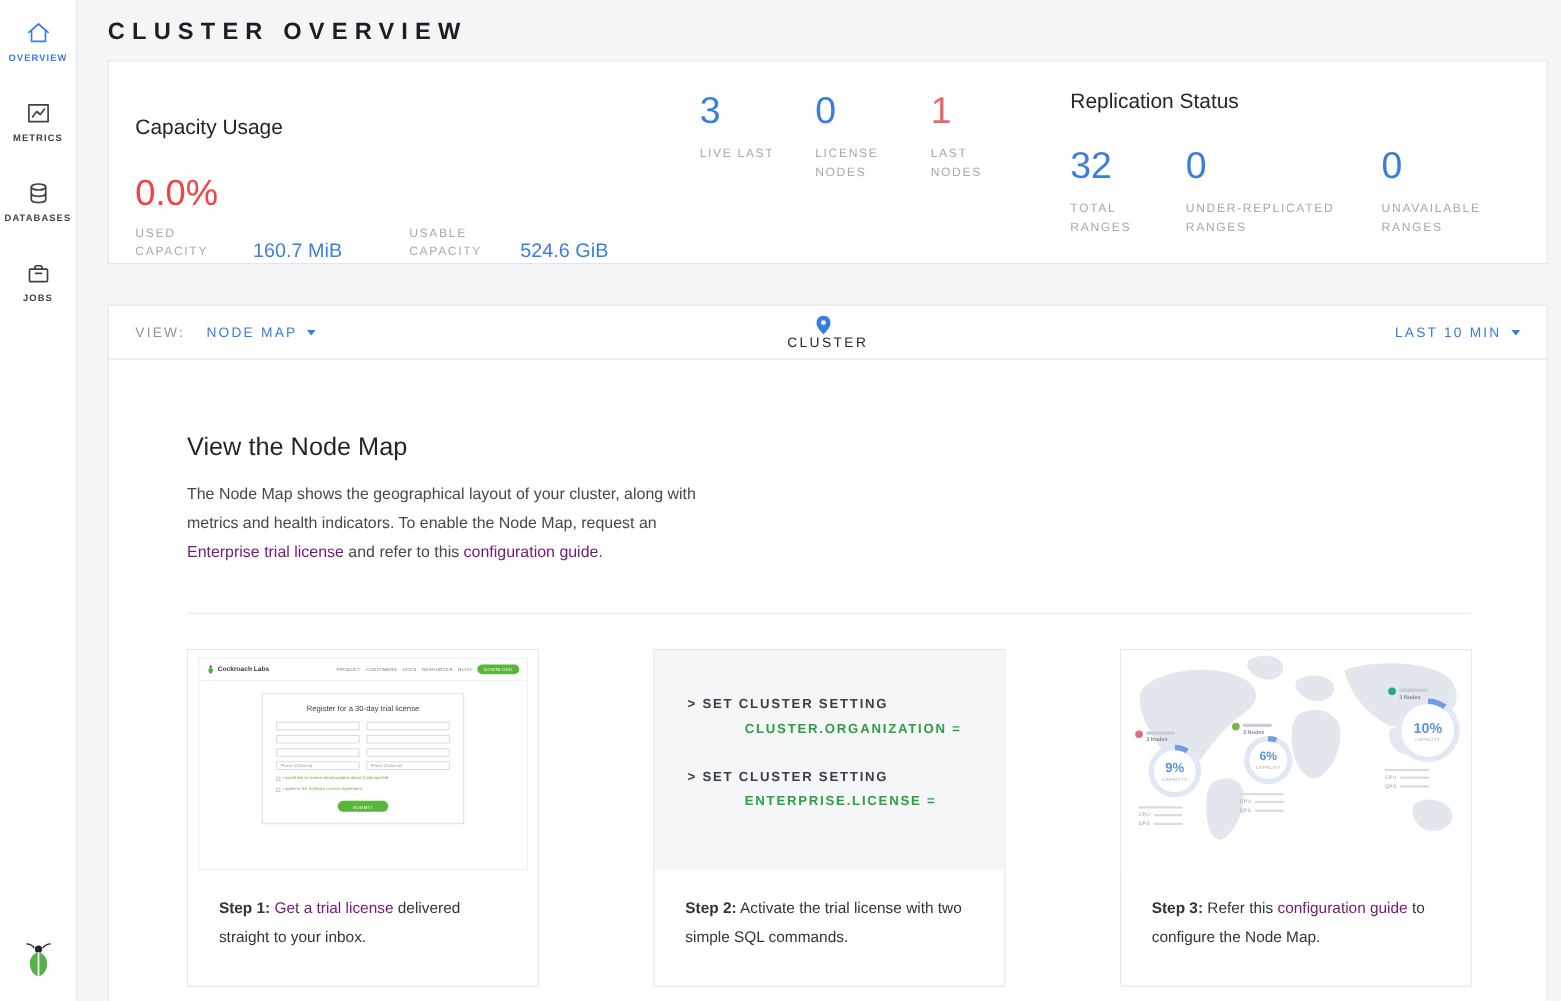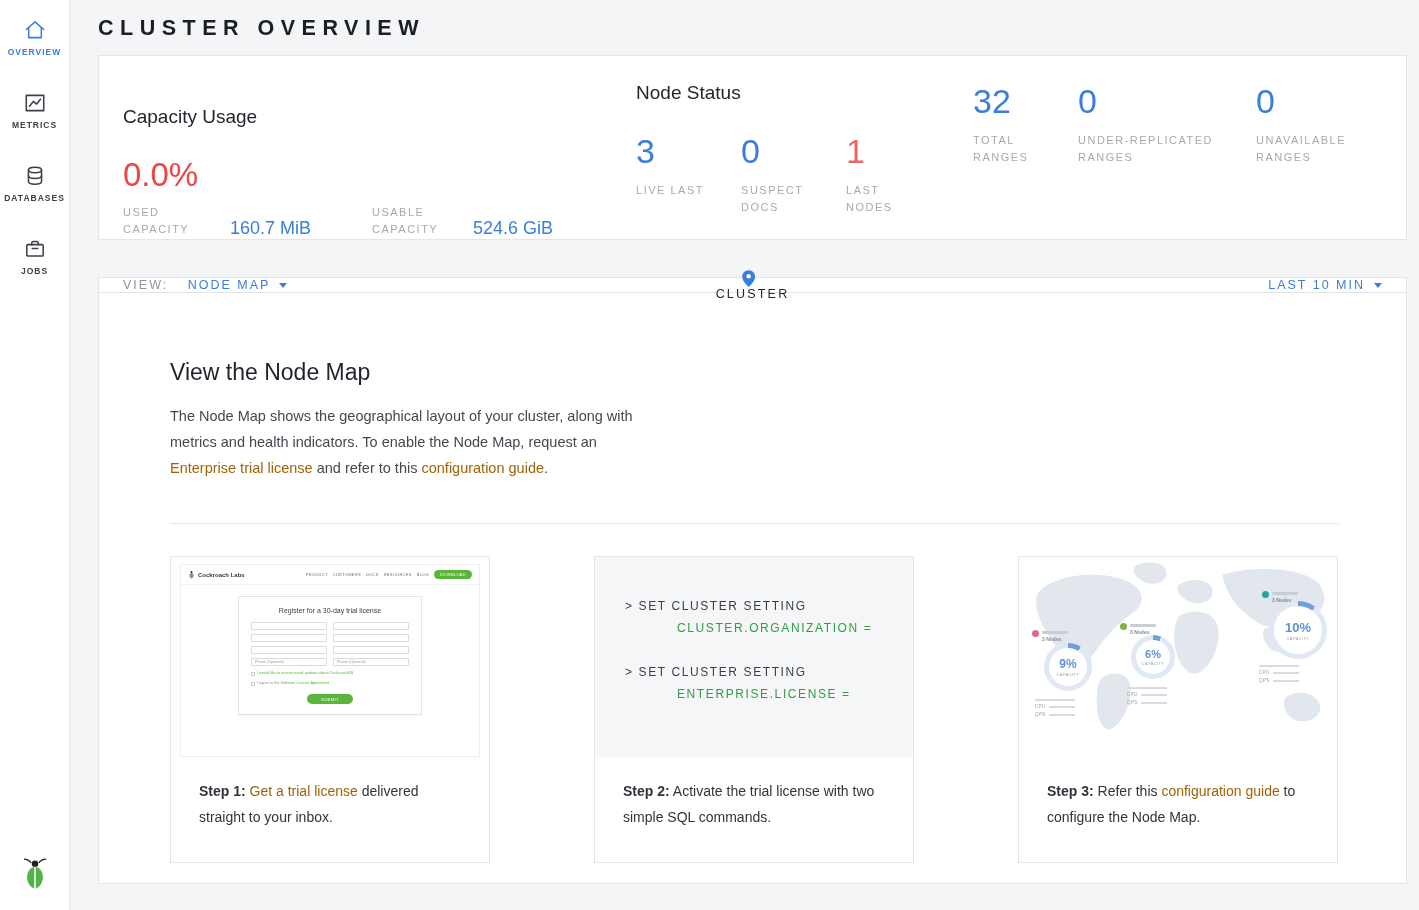--- a/index.html
+++ b/index.html
@@ -49,21 +49,21 @@
   .tick-label { font-size: 11px; color: #82868e; margin-top: 2px; white-space: nowrap; }
   .cap-footer { display: flex; align-items: flex-end; margin-top: 10px; }
   .cap-lbl { font-size: 11px; letter-spacing: 1.5px; color: #a7a9b1; line-height: 17px; font-weight: 400; }
   .cap-val { font-size: 18px; color: #3b7ddd; line-height: 20px; }
   .stat-row { display: flex; }
   .stat-value { font-size: 34px; color: #3b7ddd; line-height: 38px; margin-bottom: 12px; }
   .stat-value.red { color: #e8686a; }
   .stat-label { font-size: 11px; letter-spacing: 1.5px; color: #a7a9b1; line-height: 17px; }
   
   .toolbar {
-    margin-top: 37px; height: 16px; background: #fff;
+    margin-top: 37px; height: 50px; background: #fff;
     border: 1px solid #e2e5e9; display: flex; align-items: center;
     padding: 0 24px; position: relative;
     font-size: 12.5px; letter-spacing: 2px;
   }
   .tb-label { color: #8f939c; }
   .tb-dropdown { color: #3b7ddd; margin-left: 14px; cursor: pointer; font-weight: 500; }
   .tb-center { position: absolute; left: 50%; transform: translateX(-50%); display: flex; align-items: center; flex-direction: column; }
   .pin { margin-right: 8px; display: inline-flex; }
   .tb-cluster { color: #23272e; letter-spacing: 2.2px; font-weight: 500; }
   .tb-right { margin-left: auto; color: #3b7ddd; cursor: pointer; font-weight: 500; }
@@ -73,39 +73,39 @@
     border-top: 5.5px solid #3b7ddd; vertical-align: middle;
   }
   
   .content-card {
     background: #fff; border: 1px solid #e2e5e9; border-top: none;
     height: 591px; padding: 66px 68px 0 71px;
   }
   .intro-row { display: flex; justify-content: space-between; align-items: flex-start; gap: 39px; }
   .intro-heading { font-size: 23px; font-weight: 500; color: #1f242a; }
   .intro-text { width: 470px; font-size: 14.5px; line-height: 26px; color: #44484f; margin-top: 17px; }
-  .link { color: #a16207; cursor: pointer; text-decoration: none; }
+  .link { color: #701a75; cursor: pointer; text-decoration: none; }
   .trial-btn {
     height: 40px; padding: 0 30px; background: #fff;
     border: 1px solid #c9ced6; border-radius: 3px;
     font-family: "Liberation Sans", sans-serif;
     font-size: 13px; letter-spacing: 1.8px; color: #3e7fd0; font-weight: 500;
     margin-top: 6px; cursor: pointer;
   }
   .divider { border: none; border-top: 1px solid #e6e8ea; margin-top: 42px; }
   
   .steps { display: flex; justify-content: space-between; margin-top: 32px; }
   .step-card { width: 320px; height: 307px; border: 1px solid #e3e5e8; background: #fff; display: flex; flex-direction: column; }
   .step-media { height: 200px; position: relative; overflow: hidden; flex: none; }
   .step-caption { padding: 21px 28px; font-size: 14px; line-height: 26px; color: #30353c; }
   .step-caption strong { font-weight: 700; }
   
   .code-area { background: #f5f6f7; height: 200px; padding: 42px 0 0 30px; }
   .code-block + .code-block { margin-top: 30px; }
-  .code-line, .code-setting { font-size: 12px; font-weight: 400; letter-spacing: 1.6px; }
+  .code-line, .code-setting { font-size: 12px; font-weight: 700; letter-spacing: 1.6px; }
   .code-line { color: #3a3f46; }
   .code-setting { color: #2f9e44; margin: 8px 0 0 52px; }
   
   .shot { height: 200px; background: #fff; padding: 7px 9px 0; }
   .mini-site { height: 100%; display: flex; flex-direction: column; border: 1px solid #eef0f2; }
   .mini-header { display: flex; align-items: center; height: 20px; padding: 0 7px; border-bottom: 1px solid #f0f1f3; flex: none; }
   .mini-brand { display: flex; align-items: center; gap: 3px; font-size: 6px; font-weight: 700; color: #33373d; white-space: nowrap; }
   .mini-nav { margin-left: auto; display: flex; gap: 5px; align-items: center; }
   .mini-nav-item { font-size: 4px; color: #6a6f76; letter-spacing: .3px; }
   .mini-download { font-size: 4px; color: #fff; background: #5bb53c; border-radius: 6px; padding: 2px 6px; letter-spacing: .3px; }
@@ -204,38 +204,38 @@
       </div>
       <div class="cap-footer">
         <div class="cap-lbl" style="width:90px;margin-right:17px">USED CAPACITY</div>
         <div class="cap-val" style="width:142px">160.7 MiB</div>
         <div class="cap-lbl" style="width:84px;margin-right:17px">USABLE CAPACITY</div>
         <div class="cap-val">524.6 GiB</div>
       </div>
     </div>
 
     <div class="sec-nodes">
-      <h3 class="sec-title">Node Status</h3>
       <div class="stat-row">
         <div class="stat" style="width:105px">
           <div class="stat-value">3</div>
           <div class="stat-label" style="width:70px">LIVE LAST</div>
         </div>
         <div class="stat" style="width:105px">
           <div class="stat-value">0</div>
-          <div class="stat-label" style="width:82px">SUSPECT DOCS</div>
+          <div class="stat-label" style="width:82px">LICENSE NODES</div>
         </div>
         <div class="stat" style="width:105px">
           <div class="stat-value red">1</div>
           <div class="stat-label" style="width:70px">LAST NODES</div>
         </div>
       </div>
     </div>
 
     <div class="sec-repl">
+      <h3 class="sec-title">Replication Status</h3>
       <div class="stat-row">
         <div class="stat" style="width:105px">
           <div class="stat-value">32</div>
           <div class="stat-label" style="width:70px">TOTAL RANGES</div>
         </div>
         <div class="stat" style="width:178px">
           <div class="stat-value">0</div>
           <div class="stat-label" style="width:160px">UNDER-REPLICATED RANGES</div>
         </div>
         <div class="stat" style="width:126px">

